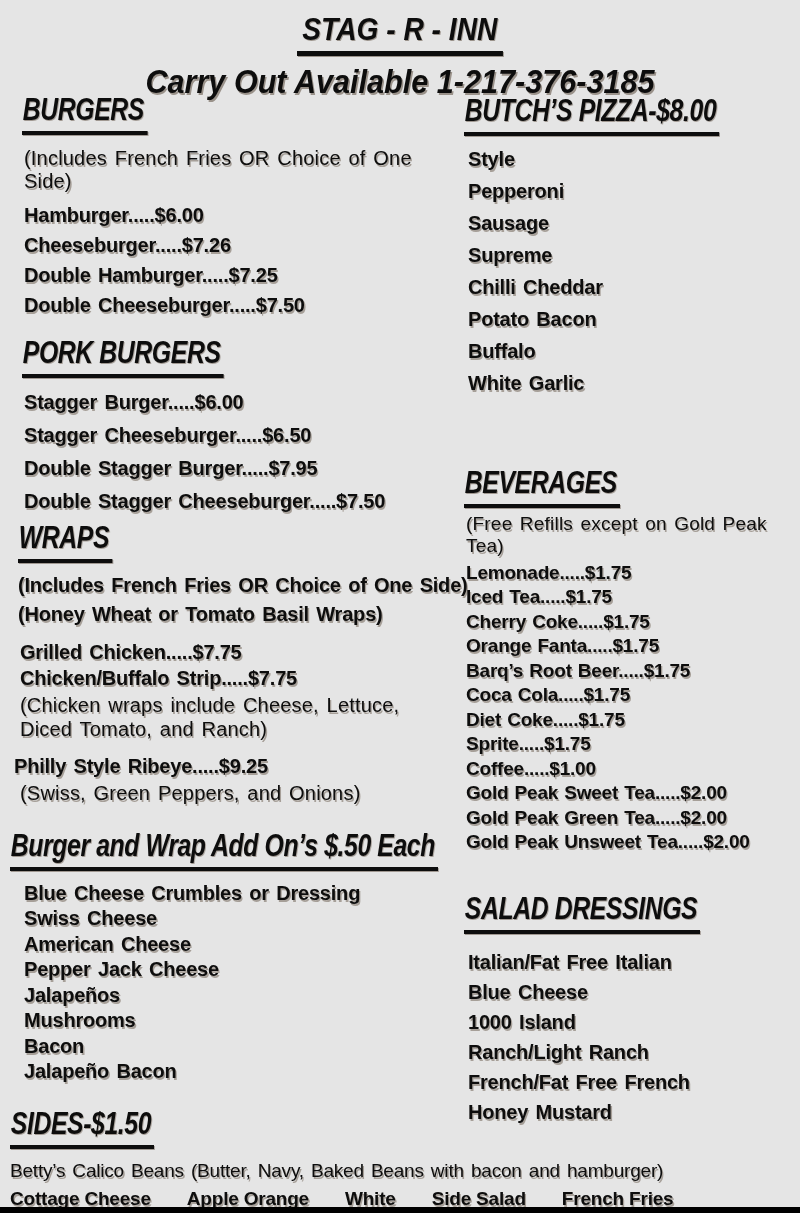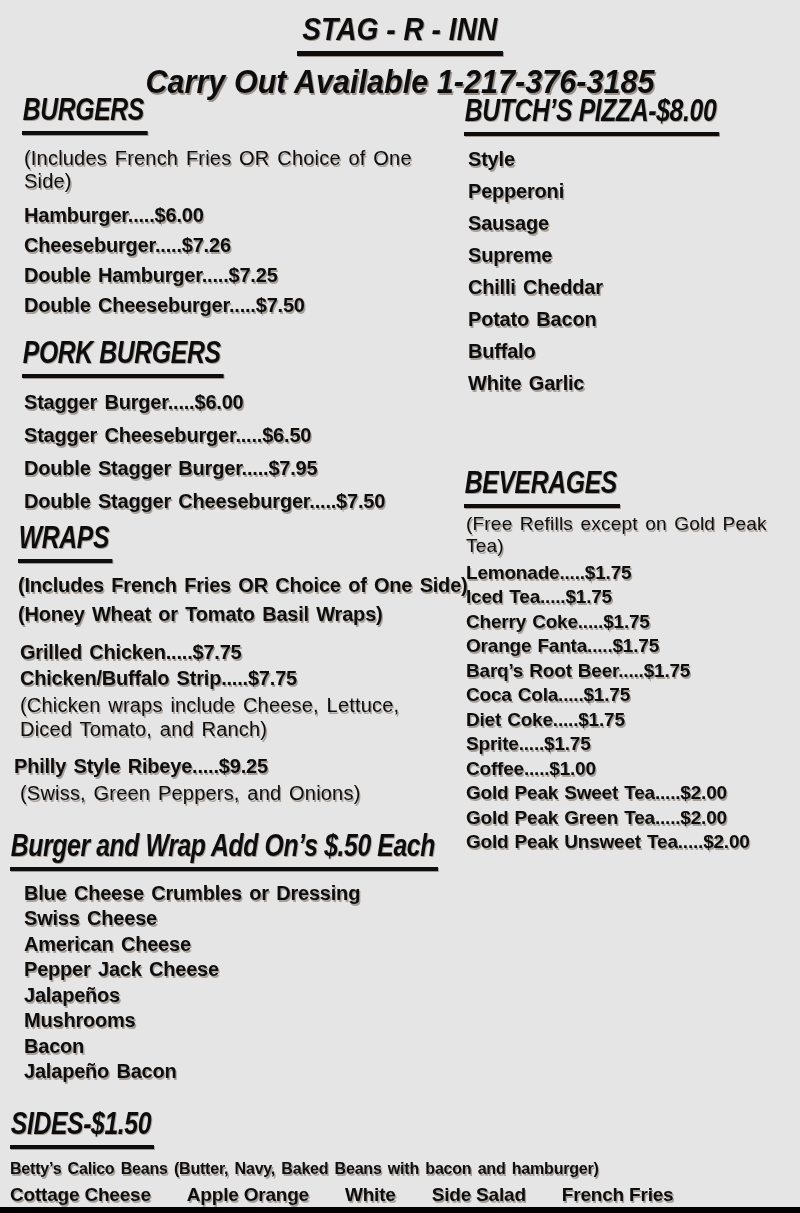--- a/index.html
+++ b/index.html
@@ -93,21 +93,21 @@
   #sec-wraps li { line-height:26px; }
   #sec-wraps .chicken-note { margin:2px 0 0 12px; width:420px; line-height:24px; }
   #sec-wraps .philly { margin:13px 0 0 6px; line-height:24px; }
   #sec-wraps .philly-note { margin:4px 0 0 12px; }
 
   #sec-addons ul { margin:10px 0 0 14px; }
   #sec-addons li { line-height:25.5px; }
 
   #sec-sides .sides-line {
     margin:11px 0 0 0;
-    font-weight:bold; font-size:16px;
+    font-weight:normal; font-size:19px;
     word-spacing:2px; letter-spacing:-0.2px;
     white-space:nowrap;
   }
   .sides-row { display:flex; gap:36px; margin:6px 0 0 0; }
   .sides-row span {
     font-weight:bold; font-size:19px; letter-spacing:-0.2px;
     text-shadow:1.3px 1.5px 0 rgba(104,90,76,0.5);
     white-space:nowrap;
   }
 
@@ -225,15 +225,26 @@
       <li>Coca Cola.....$1.75</li>
       <li>Diet Coke.....$1.75</li>
       <li>Sprite.....$1.75</li>
       <li>Coffee.....$1.00</li>
       <li>Gold Peak Sweet Tea.....$2.00</li>
       <li>Gold Peak Green Tea.....$2.00</li>
       <li>Gold Peak Unsweet Tea.....$2.00</li>
     </ul>
   </section>
 
+  <section class="sec" id="sec-salad">
+    <span class="h">SALAD DRESSINGS</span>
+    <ul>
+      <li>Italian/Fat Free Italian</li>
+      <li>Blue Cheese</li>
+      <li>1000 Island</li>
+      <li>Ranch/Light Ranch</li>
+      <li>French/Fat Free French</li>
+      <li>Honey Mustard</li>
+    </ul>
+  </section>
 
   <div class="bottom-bar"></div>
 </div>
 
 </body></html>

